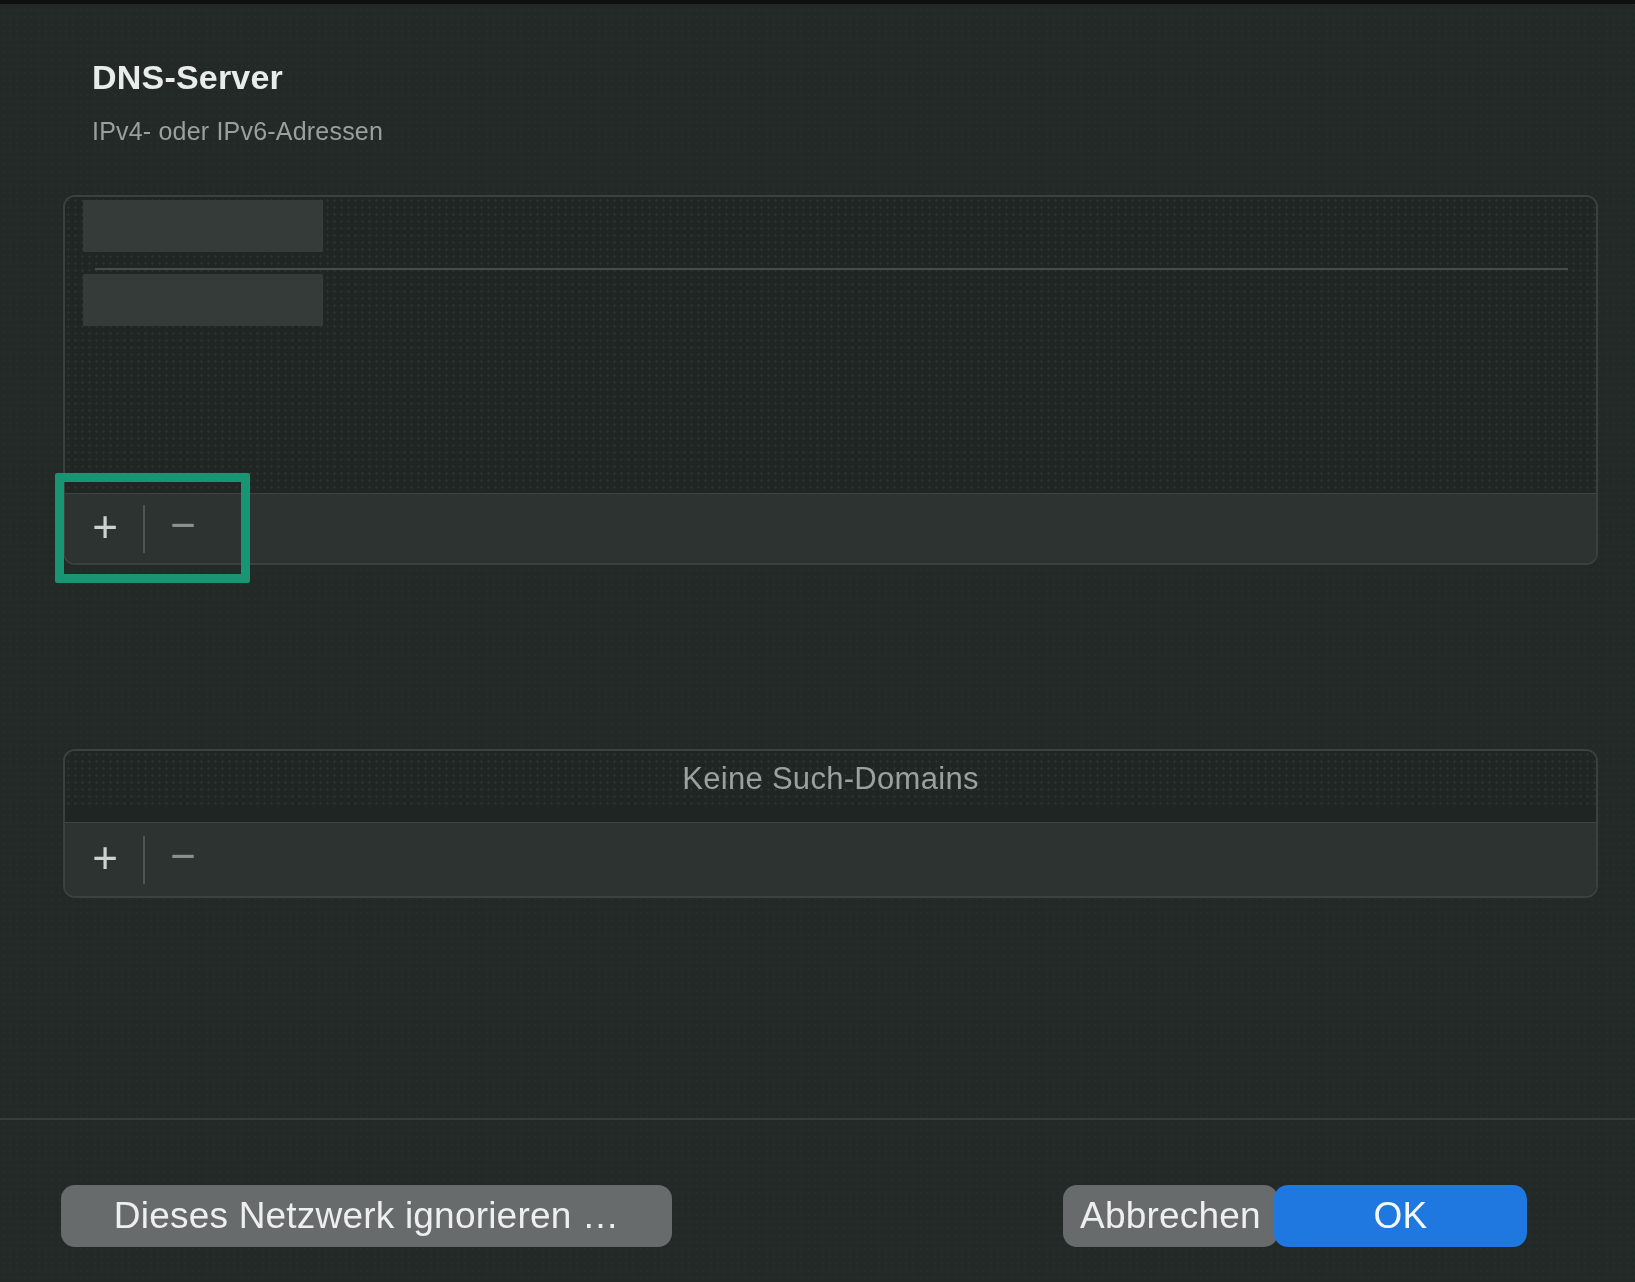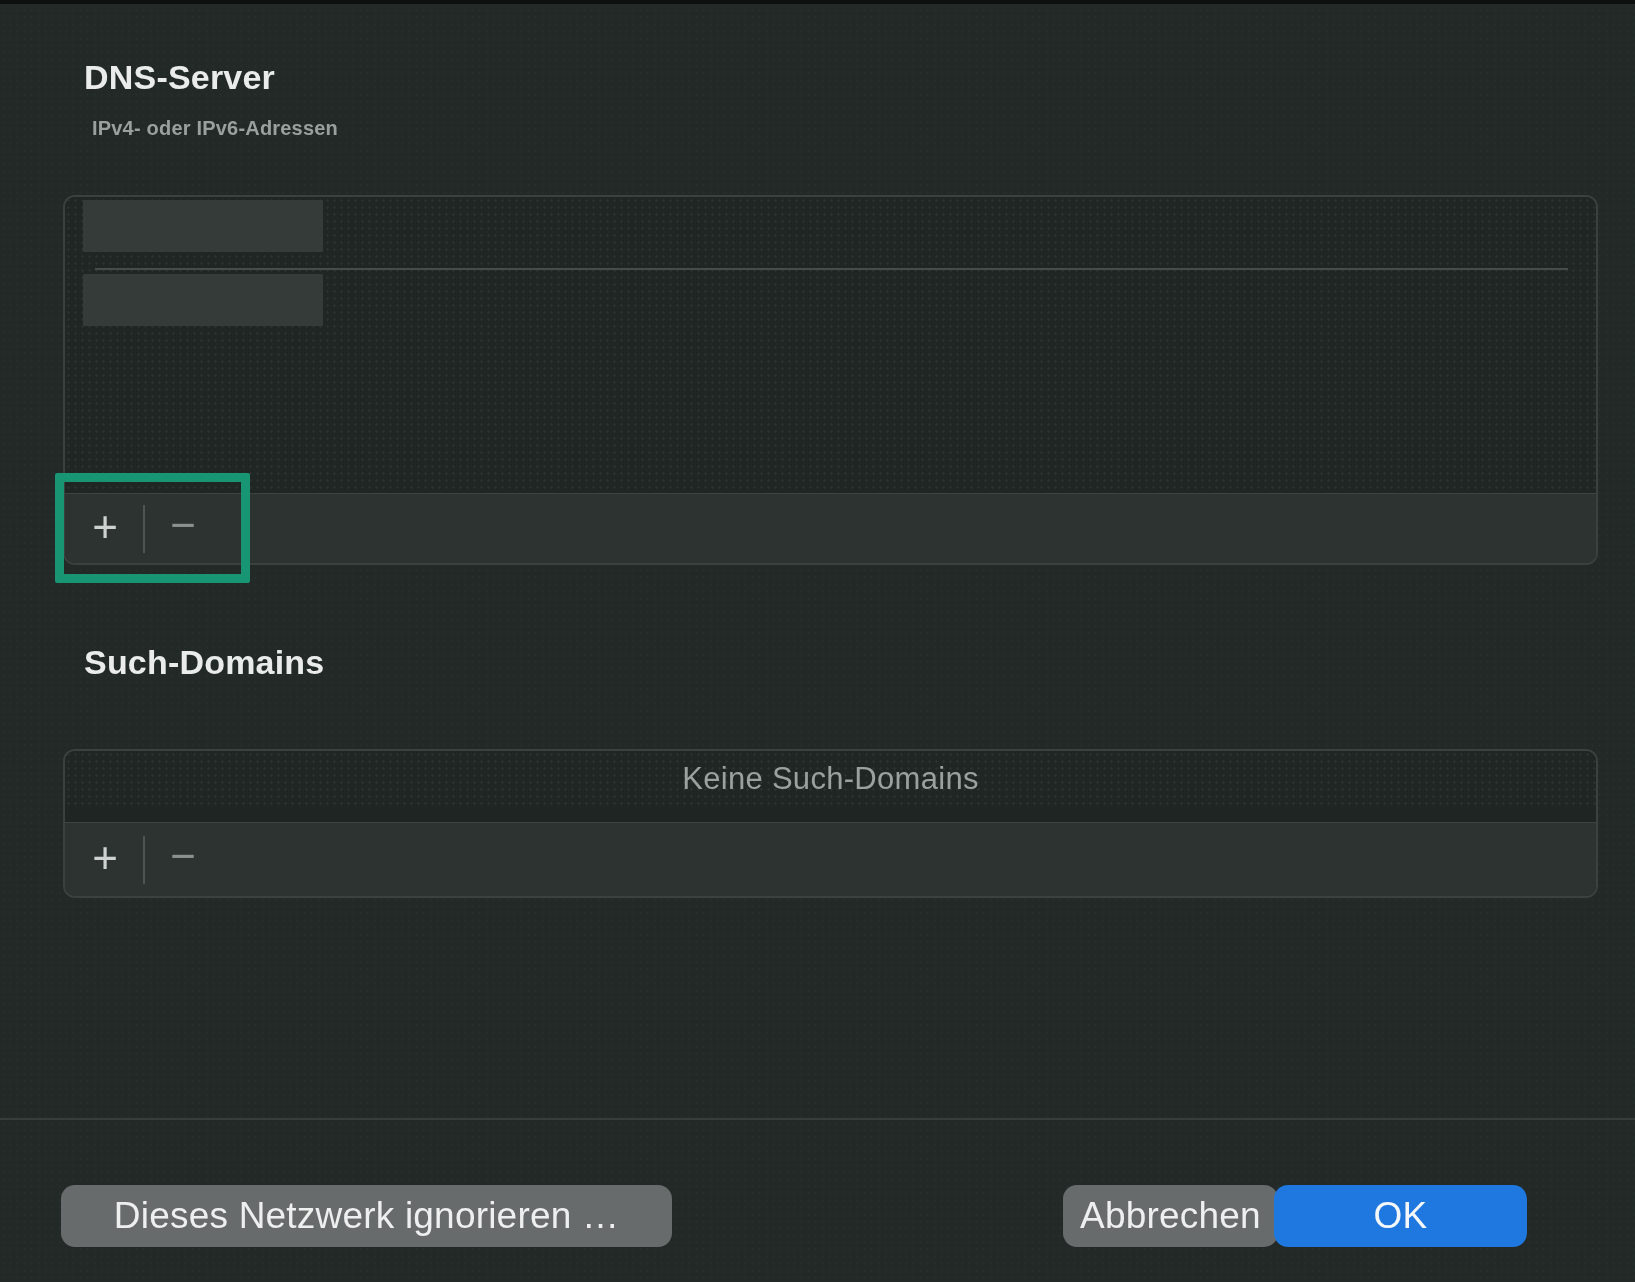--- a/index.html
+++ b/index.html
@@ -10,22 +10,22 @@
     position:relative;overflow:hidden;
     -webkit-font-smoothing:antialiased;
   }
   .screen{position:absolute;inset:0;
     background-image:radial-gradient(rgba(110,130,120,0.05) 1.1px, transparent 1.2px);
     background-size:7px 7px;
   }
   .top-edge{position:absolute;left:0;top:0;width:1635px;height:4px;background:#0d100f;}
 
   
-  .h-title{position:absolute;left:84px;color:#e9eceb;font-weight:700;font-size:34px;letter-spacing:.2px;}
-  .h-sub{position:absolute;left:92px;color:#99a09d;font-weight:700;font-size:20px;letter-spacing:.2px;}
+  .h-title{position:absolute;left:92px;color:#e9eceb;font-weight:700;font-size:34px;letter-spacing:.2px;}
+  .h-sub{position:absolute;left:92px;color:#99a09d;font-weight:400;font-size:25px;letter-spacing:.2px;}
   #dns-title{top:58px;}
   #dns-sub{top:117px;}
   #search-title{top:643px;}
 
   
   .listbox{
     position:absolute;left:63px;width:1535px;
     border:2px solid #3a413e;border-radius:12px;
     box-sizing:border-box;overflow:hidden;
     background:#1e2523;
@@ -113,21 +113,20 @@
       </button>
       <div class="ctrl-divider"></div>
       <button class="ctrl-btn">
         <span class="glyph-minus">−</span>
       </button>
     </div>
   </div>
 
   <div class="annotation-rect"></div>
 
-  <div class="h-title" id="search-title">Such-Domains</div>
 
   <div class="listbox" id="search-box">
     <div class="list-area" id="search-empty-area">
       <span class="empty-text">Keine Such-Domains</span>
     </div>
     <div class="controls-bar" id="search-controls">
       <button class="ctrl-btn">
         <span class="glyph-plus">+</span>
       </button>
       <div class="ctrl-divider"></div>

